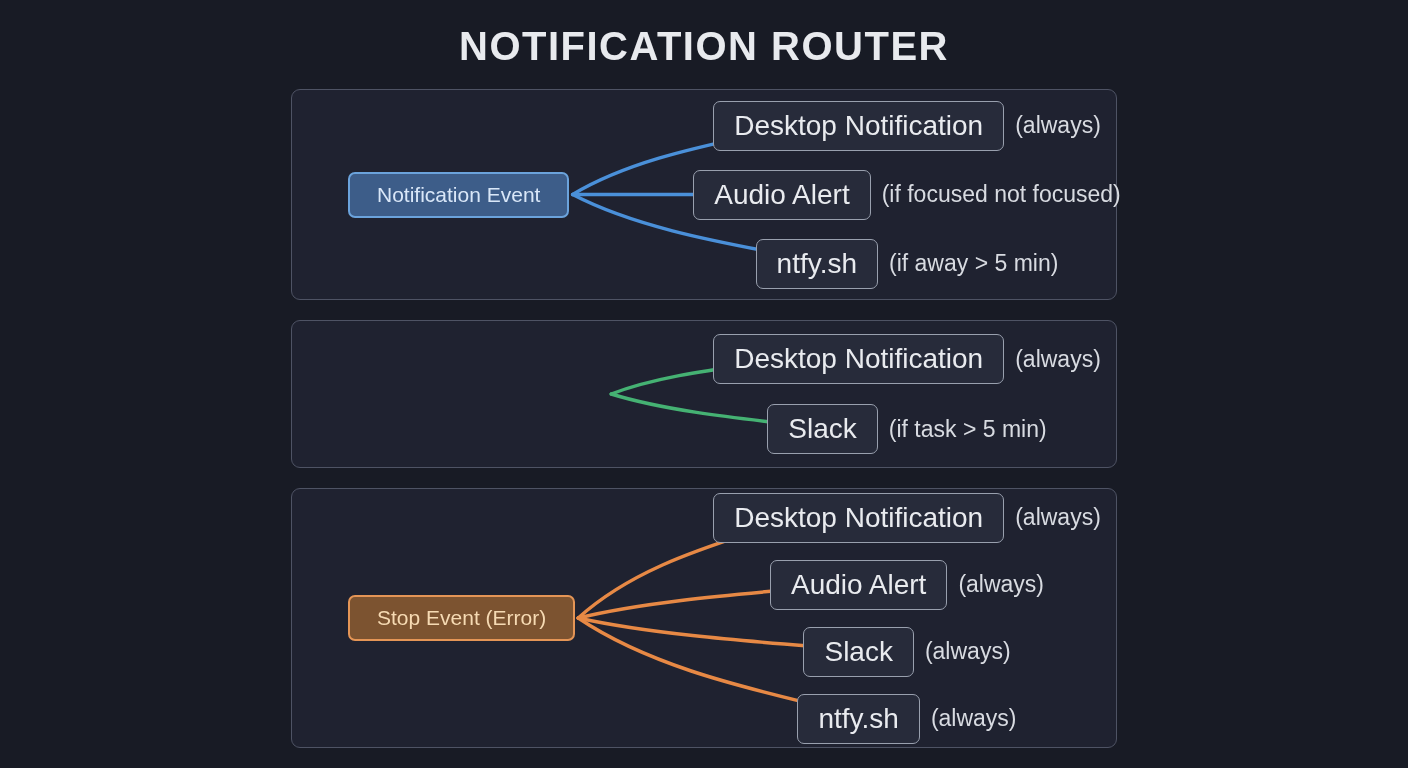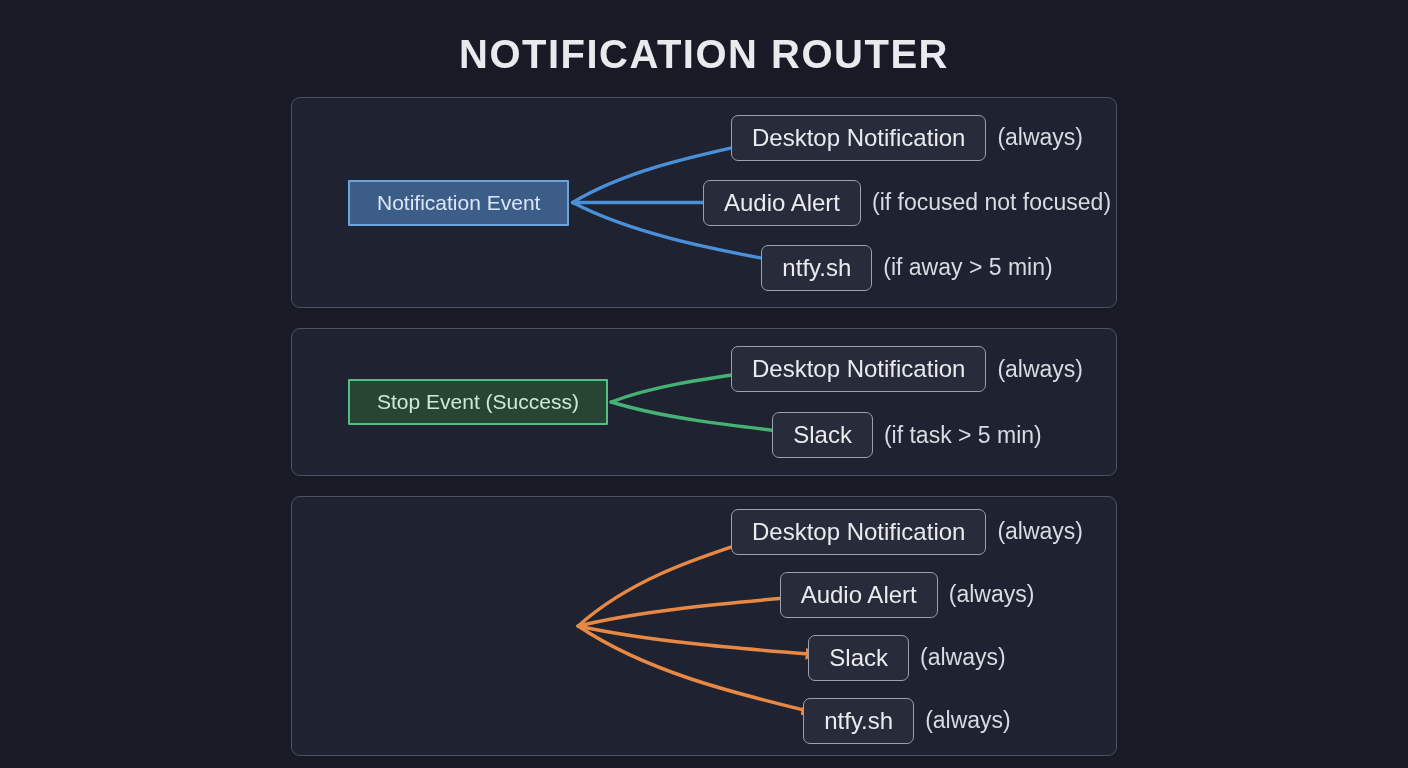--- a/index.html
+++ b/index.html
@@ -8,21 +8,21 @@
     background: var(--background, #181b25);
     font-family: "Liberation Sans", sans-serif;
     overflow: hidden;
   }
   .title {
     text-align: center;
     color: var(--title-text, #e8eaee);
     font-size: 40px;
     font-weight: 700;
     letter-spacing: 1.5px;
-    padding-top: 32px;
+    padding-top: 24px;
     margin-bottom: 20px;
   }
   .panels {
     width: 826px;
     margin: 0 auto;
     display: flex;
     flex-direction: column;
     gap: 20px;
   }
   .panel {
@@ -34,21 +34,21 @@
   .panel-1 { height: 211px; }
   .panel-2 { height: 148px; }
   .panel-3 { height: 260px; }
   svg.arrows { position: absolute; inset: 0; width: 100%; height: 100%; }
   .source {
     position: absolute;
     left: 56px;
     top: 50%;
     transform: translateY(-50%);
     border: 2px solid;
-    border-radius: 1px;
+    border-radius: 7px;
     font-size: 21px;
     padding: 9px 27px;
     white-space: nowrap;
     z-index: 2;
   }
   .source.blue   { background: var(--blue-fill);   border-color: var(--blue-border);   color: var(--blue-text); }
   .source.green  { background: var(--green-fill);  border-color: var(--green-border);  color: var(--green-text); }
   .source.orange { background: var(--orange-fill); border-color: var(--orange-border); color: var(--orange-text); }
   .targets {
     position: absolute;
@@ -61,21 +61,21 @@
   }
   .panel-1 .targets { gap: 19px; }
   .panel-2 .targets { gap: 20px; }
   .panel-3 .targets { gap: 17px; }
   .trow { display: flex; align-items: center; gap: 11px; }
   .tbox {
     background: var(--node-fill, #272b3a);
     border: 1.5px solid var(--node-border, #99a0ae);
     border-radius: 7px;
     color: var(--node-text, #e9ebef);
-    font-size: 24px;
+    font-size: 28px;
     padding: 8px 20px;
     white-space: nowrap;
   }
   .cond {
     color: var(--condition-text, #d8dbe1);
     font-size: 23px;
     white-space: nowrap;
   }
 </style>
 </head>
@@ -118,23 +118,20 @@
   <section class="panel panel-2">
     <svg class="arrows" viewBox="0 0 826 148">
         <defs>
           <marker id="head-green" markerUnits="userSpaceOnUse" markerWidth="14" markerHeight="12" refX="12" refY="6" orient="auto">
             <path d="M0,0 L13,6 L0,12 Z" fill="#45b273"></path>
           </marker>
         </defs>
         <path d="M 318.921875 74 C 362.140625 57.224999999999994, 419.765625 49.6, 462.984375 43.5" fill="none" stroke="#45b273" stroke-width="3.5" stroke-linecap="round" marker-end="url(#head-green)"></path>
         <path d="M 318.921875 74 C 373.240625 90.775, 445.665625 98.4, 499.984375 104.5" fill="none" stroke="#45b273" stroke-width="3.5" stroke-linecap="round" marker-end="url(#head-green)"></path>
       </svg>
-    <div class="source green">
-      <span>Stop Event (Success)</span>
-    </div>
     <div class="targets">
       <div class="trow">
         <div class="tbox">Desktop Notification</div>
         <div class="cond">(always)</div>
       </div>
       <div class="trow">
         <div class="tbox">Slack</div>
         <div class="cond">(if task &gt; 5 min)</div>
       </div>
     </div>
@@ -145,20 +142,23 @@
         <defs>
           <marker id="head-orange" markerUnits="userSpaceOnUse" markerWidth="14" markerHeight="12" refX="12" refY="6" orient="auto">
             <path d="M0,0 L13,6 L0,12 Z" fill="#e78945"></path>
           </marker>
         </defs>
         <path d="M 286.234375 130 C 339.259375 82.15, 409.959375 60.400000000000006, 462.984375 43" fill="none" stroke="#e78945" stroke-width="3.5" stroke-linecap="round" marker-end="url(#head-orange)"></path>
         <path d="M 286.234375 130 C 351.428125 114.05, 438.353125 106.8, 503.546875 101" fill="none" stroke="#e78945" stroke-width="3.5" stroke-linecap="round" marker-end="url(#head-orange)"></path>
         <path d="M 286.234375 130 C 358.6046875 145.95, 455.0984375 153.2, 527.46875 159" fill="none" stroke="#e78945" stroke-width="3.5" stroke-linecap="round" marker-end="url(#head-orange)"></path>
         <path d="M 286.234375 130 C 357.325 177.85, 452.1125 199.6, 523.203125 217" fill="none" stroke="#e78945" stroke-width="3.5" stroke-linecap="round" marker-end="url(#head-orange)"></path>
       </svg>
+    <div class="source orange">
+      <span>Stop Event (Error)</span>
+    </div>
     <div class="targets">
       <div class="trow">
         <div class="tbox">Desktop Notification</div>
         <div class="cond">(always)</div>
       </div>
       <div class="trow">
         <div class="tbox">Audio Alert</div>
         <div class="cond">(always)</div>
       </div>
       <div class="trow">

